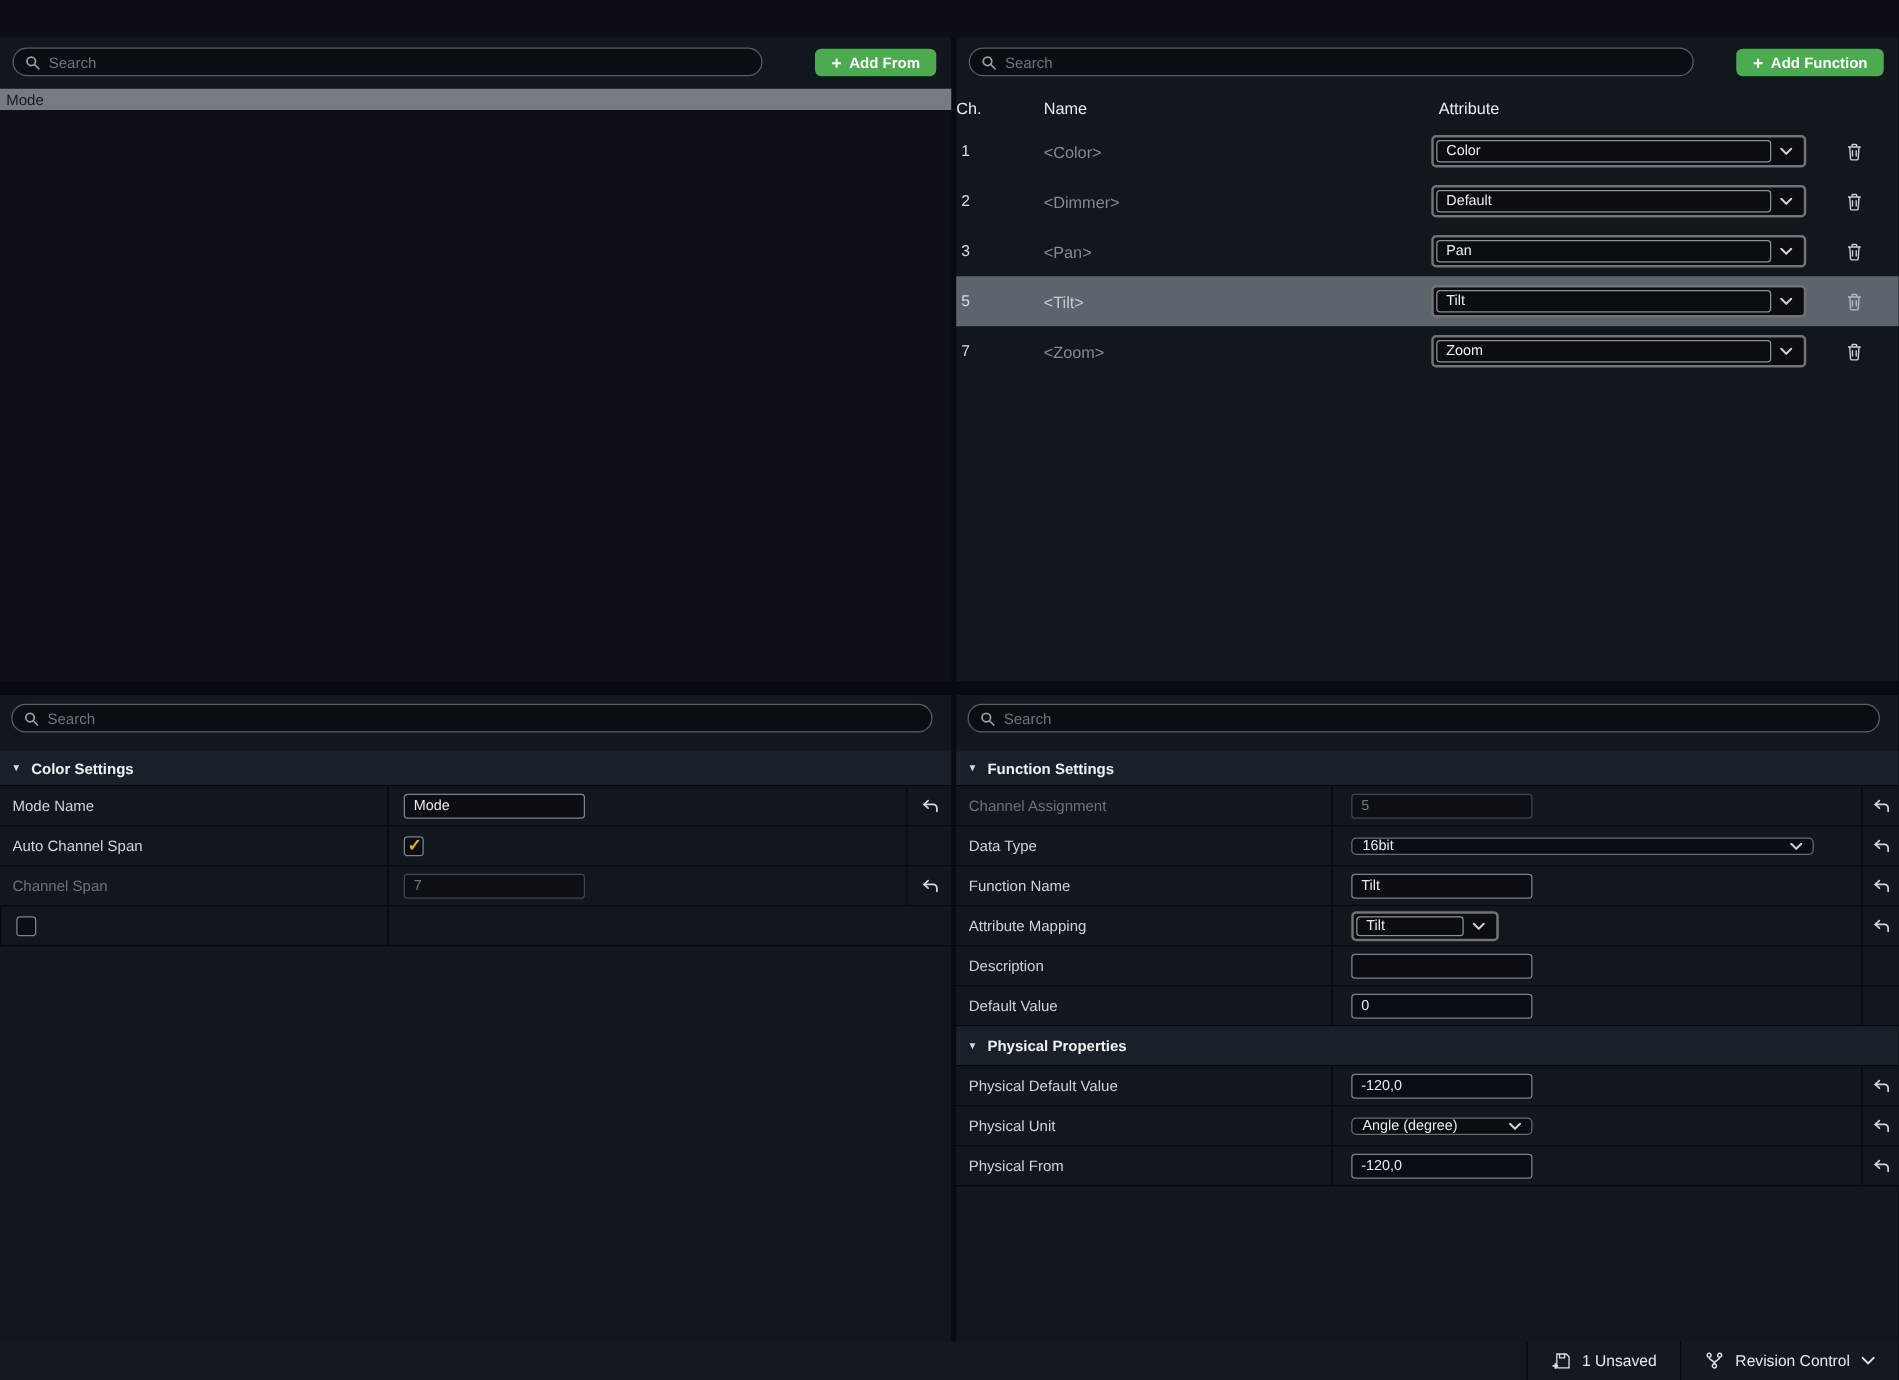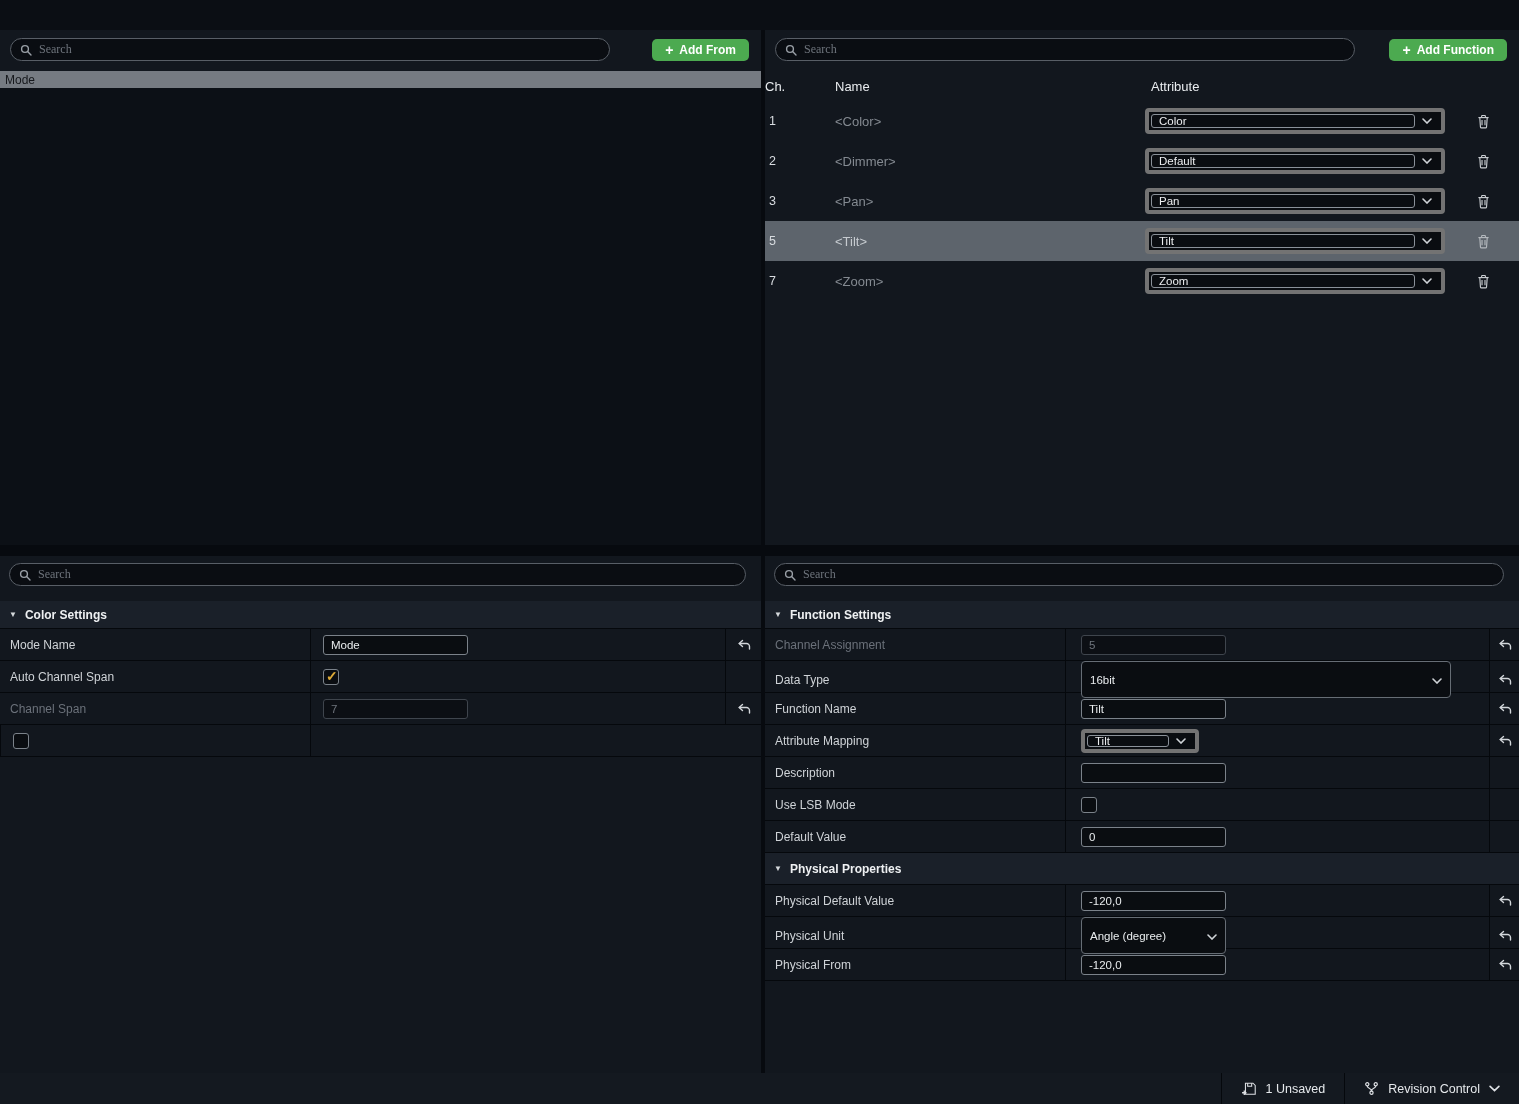--- a/index.html
+++ b/index.html
@@ -9,21 +9,21 @@
   .panel{position:absolute;background:#12171e}
   #panel-modes{left:0;top:30px;width:761px;height:515px}
   #panel-functions{left:765px;top:30px;width:754px;height:515px}
   #panel-mode-settings{left:0;top:556px;width:761px;height:517px}
   #panel-function-settings{left:765px;top:556px;width:754px;height:517px}
 
   
   .toolbar{position:absolute;top:8px;left:10px;right:12px;display:flex;align-items:center;justify-content:space-between}
   .search-box{display:flex;align-items:center;height:23px;background:#0a0d12;border:1px solid #585e66;border-radius:12px;padding:0 9px;gap:7px}
   .search-box svg{flex:none}
-  .search-input{flex:1;background:transparent;border:0;outline:0;color:#c9cdd1;font-size:12px;font-family:Liberation Serif, serif;min-width:0}
+  .search-input{flex:1;background:transparent;border:0;outline:0;color:#c9cdd1;font-size:12px;font-family:Liberation Sans, sans-serif;min-width:0}
   .search-input::placeholder{color:#6e747c}
   .sw-600{width:600px}.sw-580{width:580px}
   .btn-green{display:inline-flex;align-items:center;gap:6px;height:22px;padding:0 13px;background:#4caa50;border:none;border-radius:5px;color:#fff;font-size:12px;font-weight:700;font-family:inherit;cursor:pointer}
   .btn-green .plus{font-size:14px;font-weight:900;line-height:1}
 
   
   .mode-list{position:absolute;top:41px;left:0;right:0;bottom:0;background:#0c1016}
   .mode-item{height:17px;display:flex;align-items:center;padding:0 5px;font-size:12px;color:#b9bec4;cursor:pointer}
   .mode-item.selected{background:#767b82;color:#16181c}
 
@@ -34,26 +34,26 @@
   .t-header .h-attr{padding-left:6px}
   .t-row{height:40px;cursor:pointer}
   .t-row.selected{background:#5d646c}
   .t-ch{font-size:12.5px;color:#d8dce0;padding-left:4px}
   .t-name{font-size:13px;color:#848a91}
   .t-row.selected .t-name{color:#c6cbd0}
   .t-trash{display:flex;justify-content:center;cursor:pointer}
   .t-row.selected .t-trash svg{opacity:.8}
 
   
-  .combo-split{display:flex;align-items:center;height:26px;background:#0a0d11;border:4px solid #737373;border-radius:4px;padding:2px;cursor:pointer}
+  .combo-split{display:flex;align-items:center;height:26px;background:#0a0d11;border:2px solid #737373;border-radius:4px;padding:2px;cursor:pointer}
   .combo-split .inner{flex:1;height:100%;border:1px solid #8a9199;border-radius:3px;display:flex;align-items:center;padding:0 7px;font-size:11.5px;color:#eceef0;min-width:0}
   .combo-split .chev{width:24px;display:flex;justify-content:center;flex:none}
   .attr-combo{width:300px}
   .map-combo{width:118px;height:24px}
-  .combo{display:flex;align-items:center;justify-content:space-between;height:37px;background:#0a0d11;border:1px solid #666d75;border-radius:4px;padding:0 8px;font-size:11.5px;color:#e9ecee;cursor:pointer}
+  .combo{display:flex;align-items:center;justify-content:space-between;height:14px;background:#0a0d11;border:1px solid #666d75;border-radius:4px;padding:0 8px;font-size:11.5px;color:#e9ecee;cursor:pointer}
   .cw-370{width:370px}.cw-145{width:145px}
 
   
   .settings-search{position:absolute;top:7px;left:9px;right:15px}
   .settings-body{position:absolute;top:45px;left:0;right:0}
   .section-header{height:28px;display:flex;align-items:center;gap:8px;padding-left:9px;background:#1a2029;border-bottom:1px solid #05080c;font-size:12px;font-weight:700;color:#eef0f2}
   .tri{font-size:8px;color:#d4d8db}
   .prop-row{display:grid;grid-template-columns:310px 1fr 36px;height:32px;border-bottom:1px solid #05080c;background:#12171e}
   .fs .prop-row{grid-template-columns:300px 1fr 30px}
   .prop-label{display:flex;align-items:center;padding-left:10px;font-size:12px;color:#cfd3d7}
@@ -376,27 +376,20 @@
     </div>
 
     <div class="prop-row">
       <div class="prop-label">Description</div>
       <div class="prop-value">
         <input class="text-input" value="" style="">
       </div>
       <div class="prop-reset"></div>
     </div>
 
-    <div class="prop-row">
-      <div class="prop-label">Use LSB Mode</div>
-      <div class="prop-value">
-        <div class="checkbox"></div>
-      </div>
-      <div class="prop-reset"></div>
-    </div>
 
     <div class="prop-row">
       <div class="prop-label">Default Value</div>
       <div class="prop-value">
         <input class="text-input" value="0" style="">
       </div>
       <div class="prop-reset"></div>
     </div>
 
     <div class="section-header" style="height:32px">

